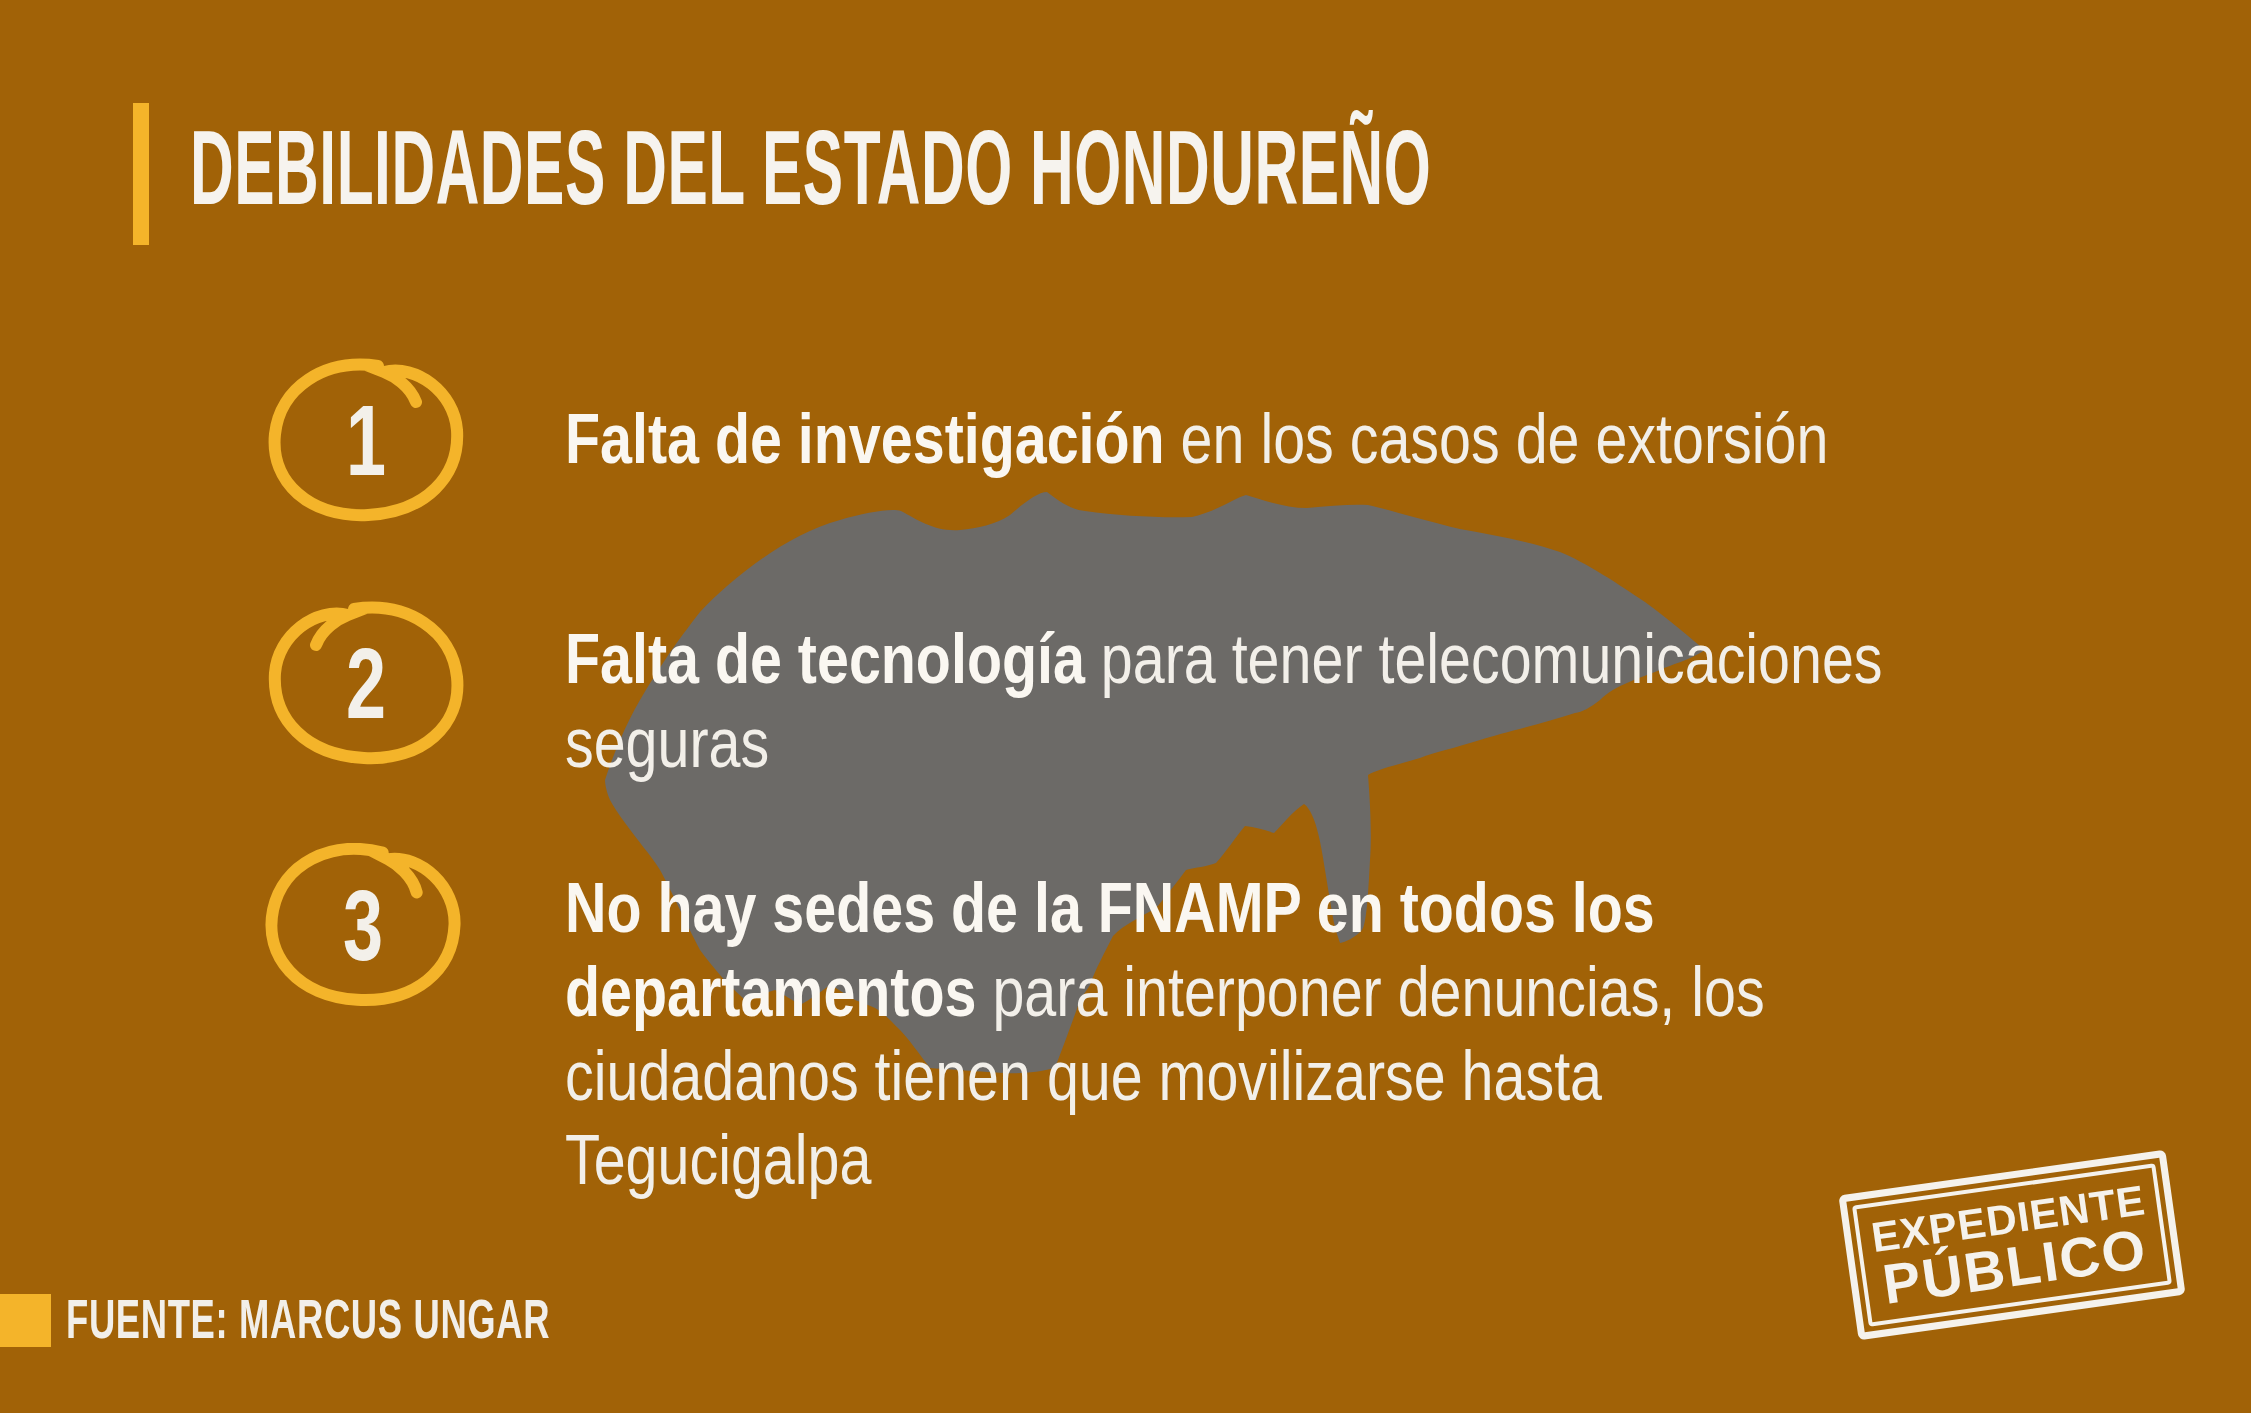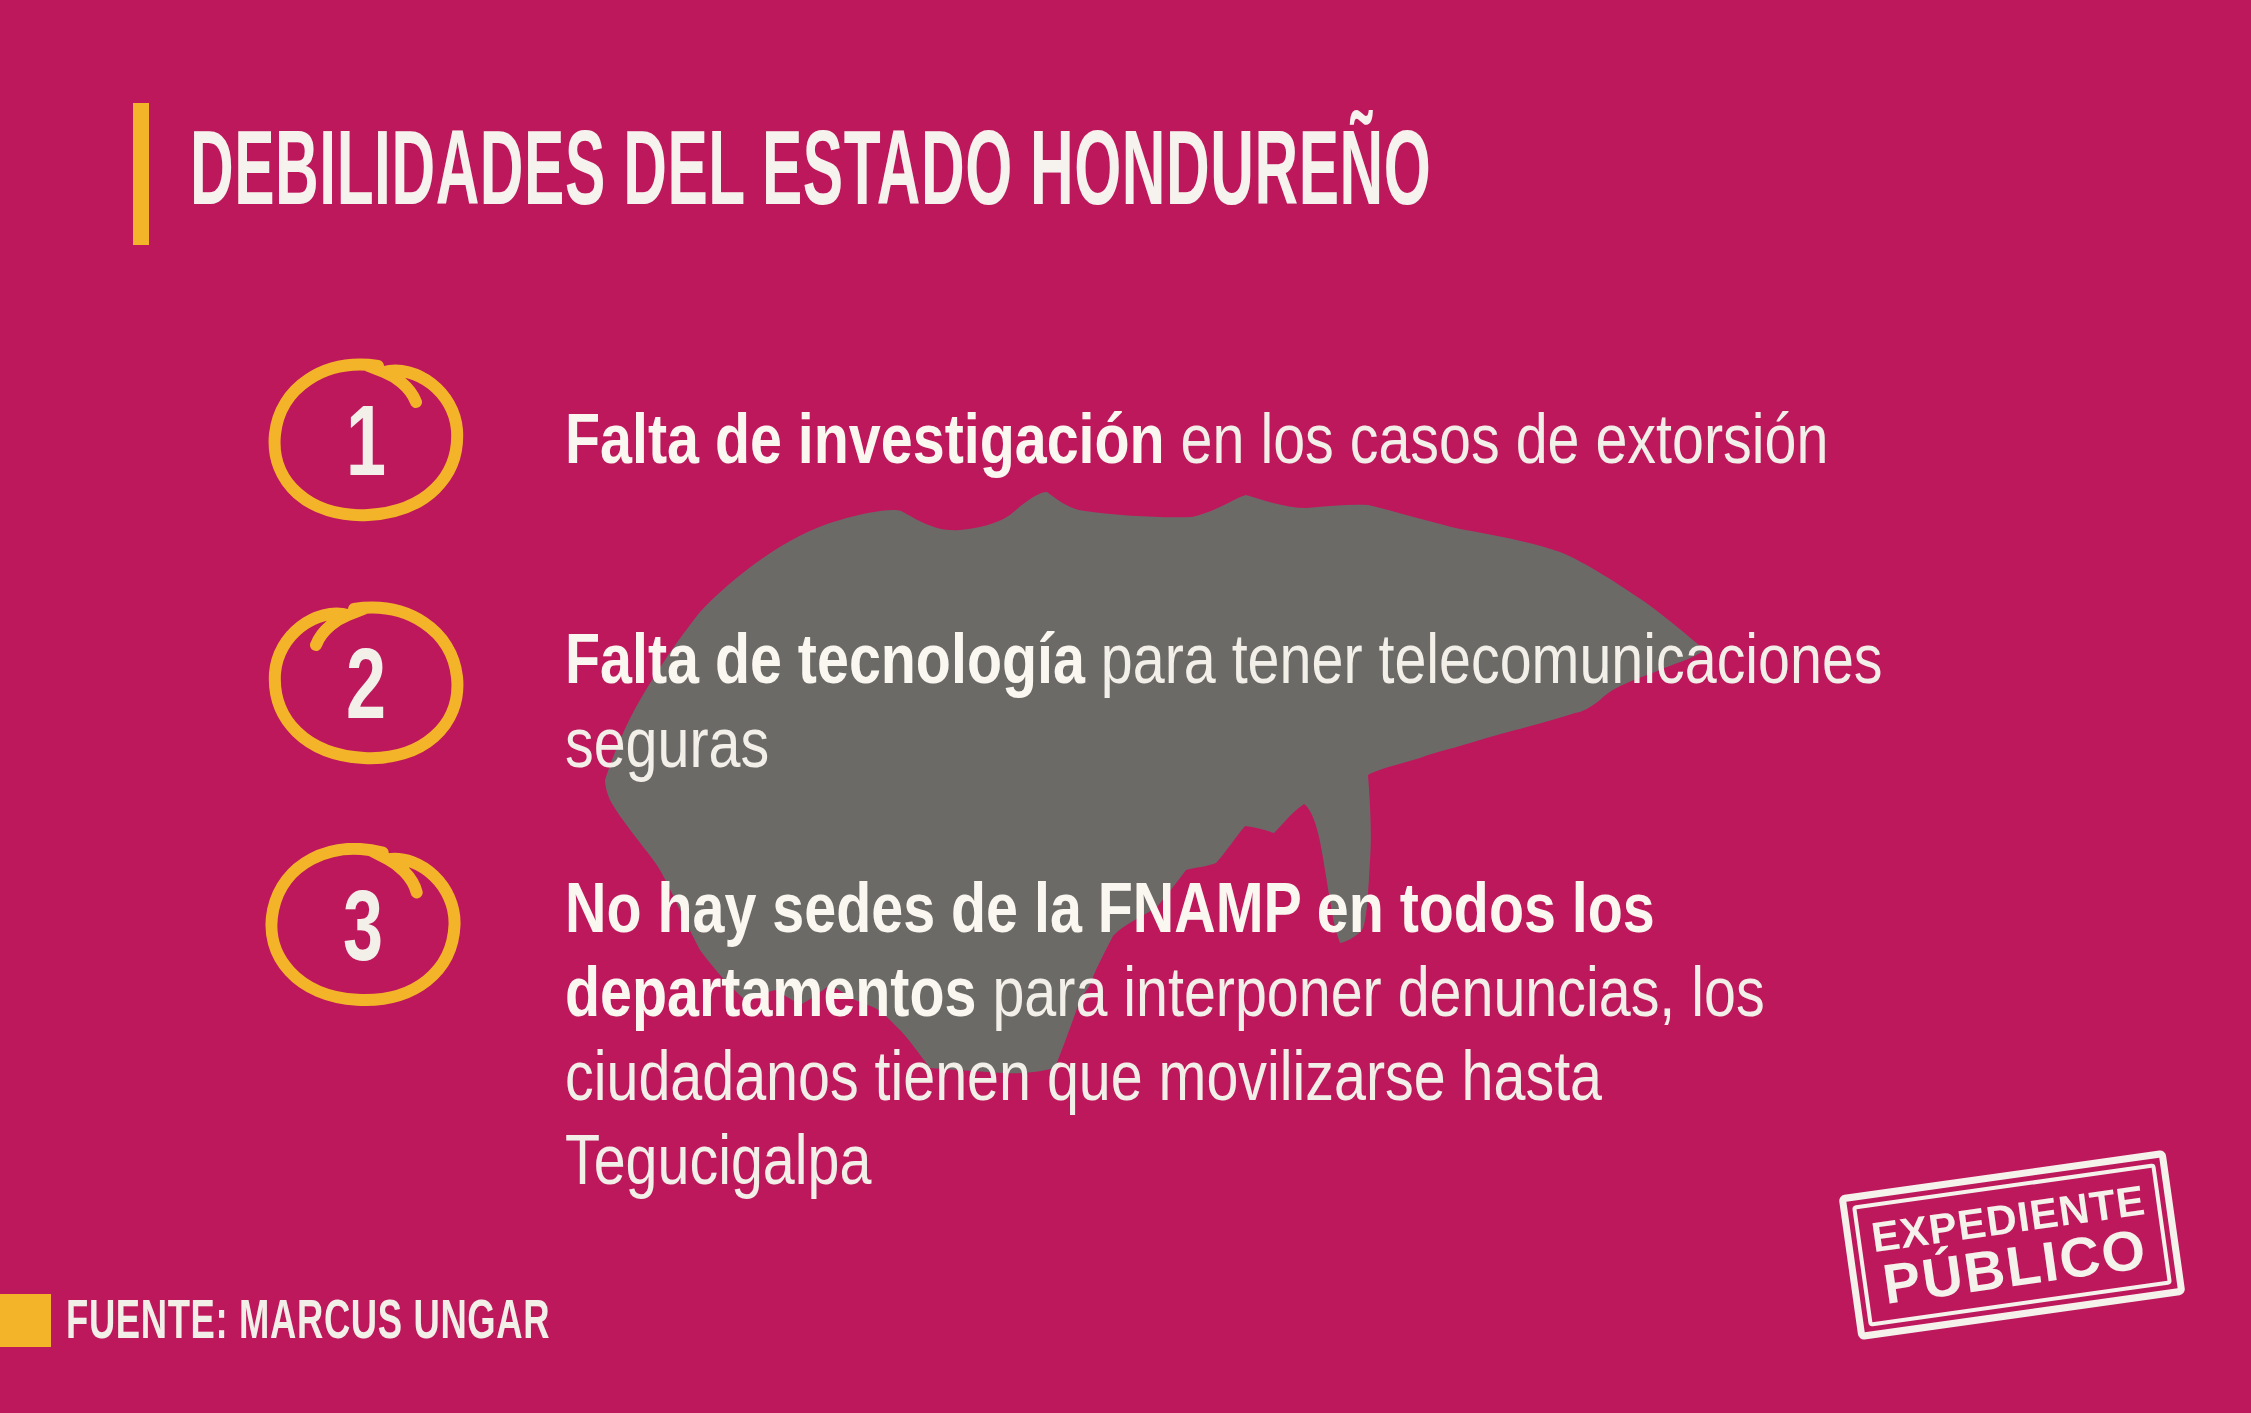--- a/index.html
+++ b/index.html
@@ -1,20 +1,20 @@
 <!DOCTYPE html>
 <html><head>
 <meta charset="utf-8">
 <style>
   html, body { margin: 0; padding: 0; background: #141210; }
   .stage {
     position: relative;
     width: 2251px;
     height: 1413px;
-    background: #be185d;
+    background: #a16207;
     overflow: hidden;
     font-family: "Liberation Sans", sans-serif;
   }
   
   .map-svg { position: absolute; left: 600px; top: 480px; width: 1120px; height: 600px; }
   .map-svg path { fill: #6C6A67; }
 
   
   .accent-bar {
     position: absolute; left: 133px; top: 103px;

